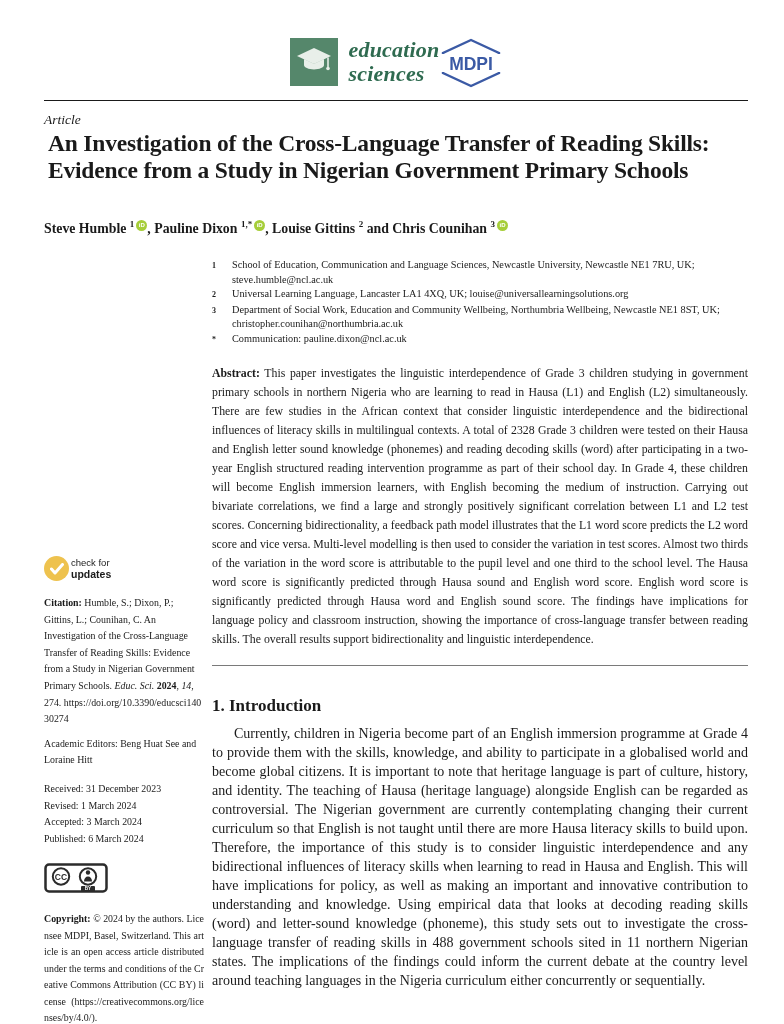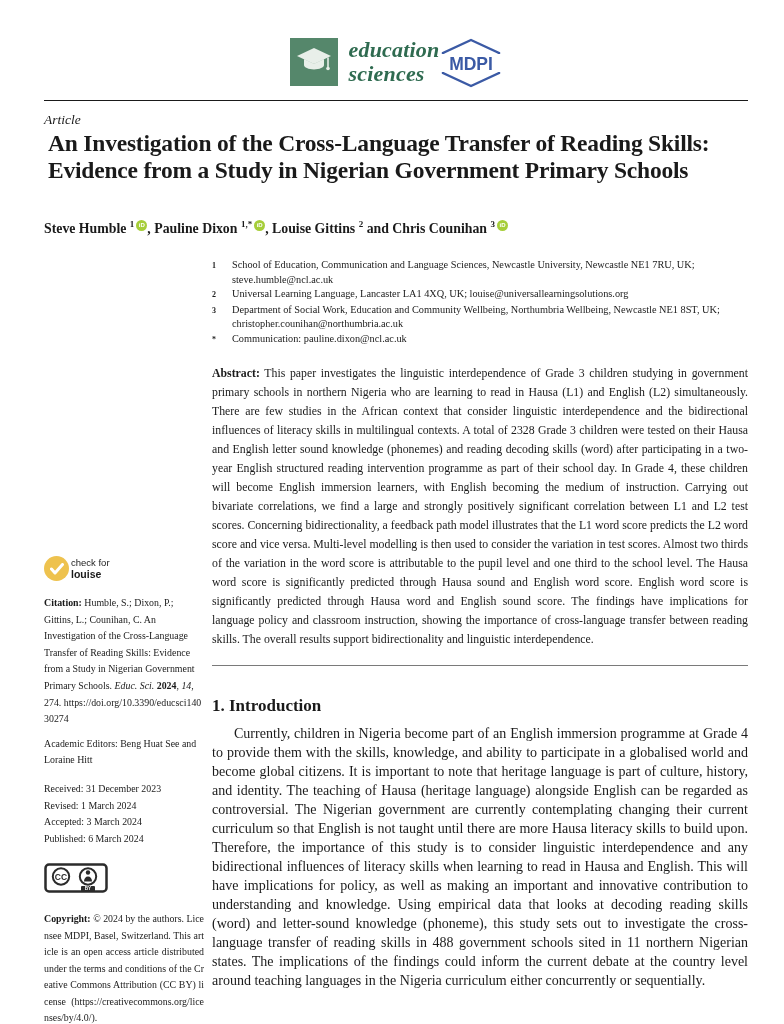--- a/index.html
+++ b/index.html
@@ -121,21 +121,21 @@
 
   <div class="sidebar">
     <div class="check-badge">
       <div class="check-circle">
         <svg width="14" height="12" viewBox="0 0 14 12">
             <polyline points="1.5,6 5,10 12.5,1.5" fill="none" stroke="#ffffff" stroke-width="3" stroke-linecap="round" stroke-linejoin="round"></polyline>
           </svg>
       </div>
       <div class="check-text">
         <div class="l1">check for</div>
-        <div class="l2">louise</div>
+        <div class="l2">updates</div>
       </div>
     </div>
 
     <div class="citation">
       <span class="sb-label">Citation:</span><span> Humble, S.; Dixon, P.; Gittins, L.; Counihan, C. An Investigation of the Cross-Language Transfer of Reading Skills: Evidence from a Study in Nigerian Government Primary Schools. </span><span class="it">Educ. Sci.</span><span> </span><span class="bd">2024</span><span>, </span><span class="it">14</span><span>, 274. </span><a class="doi" href="#">https://doi.org/10.3390/educsci14030274</a>
     </div>
 
     <div class="editors">Academic Editors: Beng Huat See and Loraine Hitt</div>
 
     <div class="dates">

